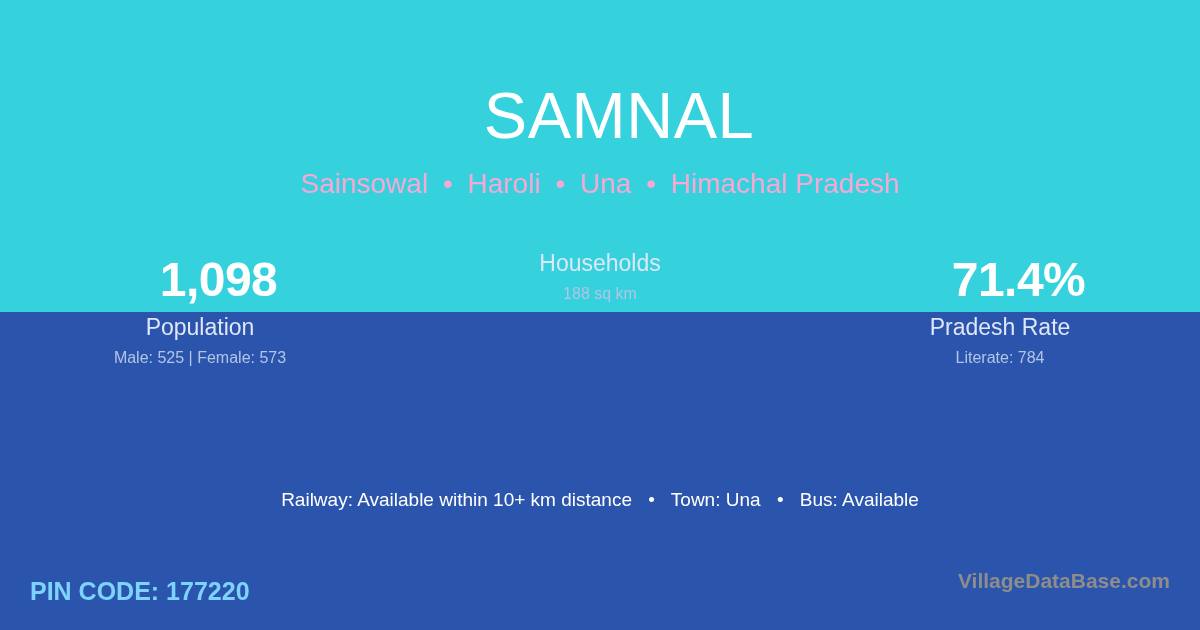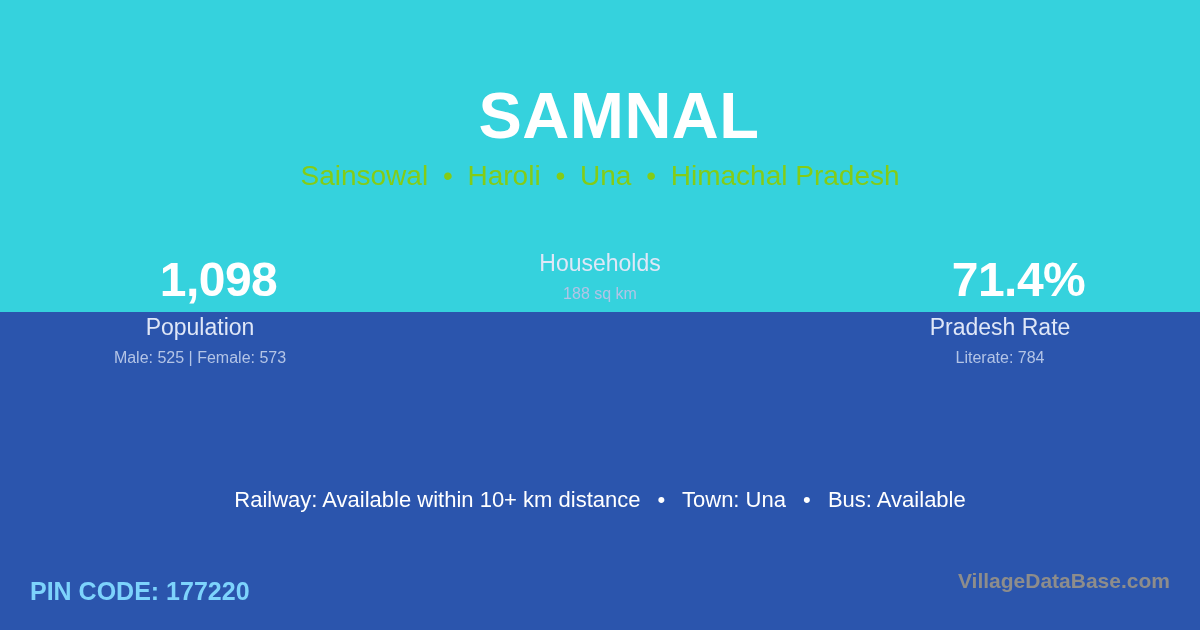--- a/index.html
+++ b/index.html
@@ -25,32 +25,32 @@
 
   
   #header {
     position:absolute; left:0; top:0;
     width:1200px;
     text-align:center;
   }
   #village-title {
     margin-top:83px;
     font-size:65px;
-    font-weight:bold;
+    font-weight:normal;
     line-height:1;
     color:#ffffff;
     letter-spacing:0.5px;
     padding-left:38px;
   }
   #village-location {
-    margin-top:14px;
+    margin-top:22px;
     font-size:28px;
     font-weight:400;
     line-height:1;
-    color:#84cc16;
+    color:#f9a8d4;
   }
   #village-location .sep { padding:0 7px; }
 
   
   #stats {
     position:absolute; left:0; top:248px;
     width:1200px;
     display:flex;
   }
   .stat { flex:1 1 0; text-align:center; }
@@ -77,21 +77,21 @@
     font-weight:400;
     line-height:20px;
     color:#b3c4e6;
   }
 
   
   #infrastructure {
     position:absolute; left:0; top:486px;
     width:1200px;
     text-align:center;
-    font-size:22px;
+    font-size:19px;
     line-height:28px;
     color:#ffffff;
     white-space:nowrap;
   }
   #infrastructure .sep { padding:0 11px; }
 
   
   #pin-code {
     position:absolute; left:30px; top:576px;
     font-size:25px;

